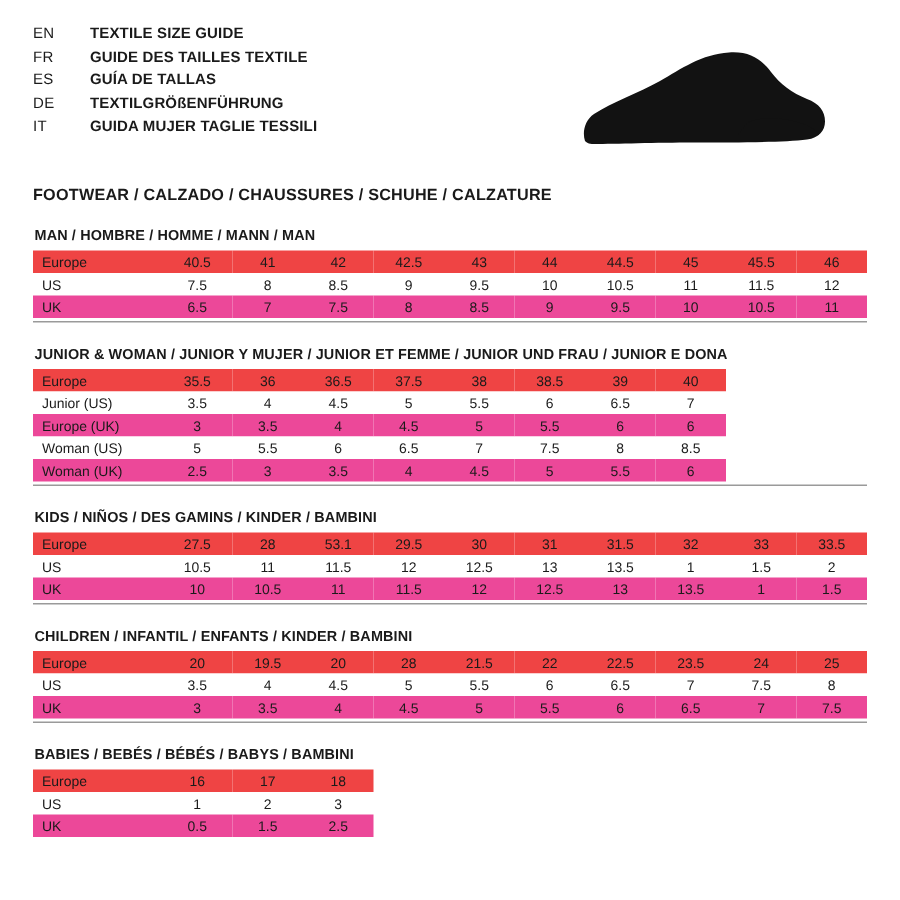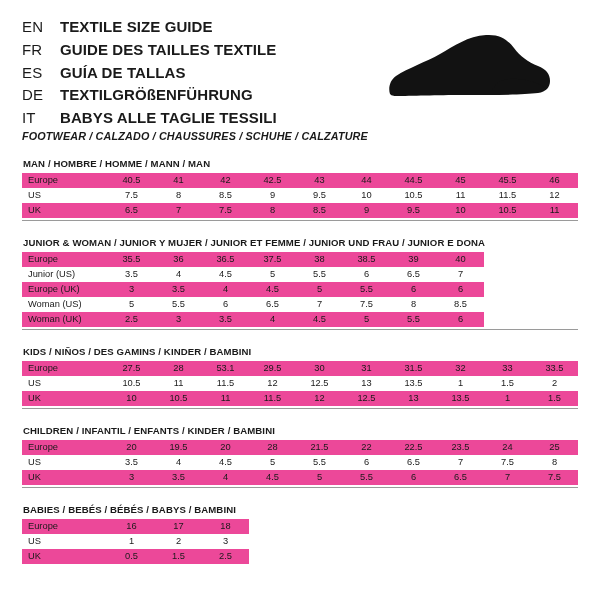--- a/index.html
+++ b/index.html
@@ -23,21 +23,21 @@
   }
 
   
   .header {
     display: flex;
     align-items: flex-start;
     justify-content: space-between;
   }
   .lang-table {
     border-collapse: collapse;
-    font-size: 15px;
+    font-size: 10px;
     line-height: 1.45;
   }
   .lang-table td {
     padding: 0 0 1px 0;
     vertical-align: top;
     white-space: nowrap;
   }
   .lang-code {
     width: 38px;
     font-weight: normal;
@@ -47,24 +47,24 @@
     font-weight: bold;
     letter-spacing: 0.1px;
   }
 
   .shoe-art {
     margin-right: 26px;
     margin-top: 16px;
   }
 
   .section-title {
+    margin-top: 17px;
     font-size: 10.8px;
     font-weight: bold;
     letter-spacing: 0.15px;
-    font-style: italic;
   }
 
   
   .group {
     margin-top: 16px;
   }
   .group-title {
     font-size: 9.6px;
     font-weight: bold;
     letter-spacing: 0.1px;
@@ -83,21 +83,21 @@
     white-space: nowrap;
   }
   table.sizes td.lbl {
     text-align: left;
     padding-left: 6px;
   }
   table.sizes td.val {
     text-align: center;
   }
   tr.shaded td {
-    background: #ec4899;
+    background: #ef4444;
   }
   tr.plain td {
     background: #ffffff;
   }
   tr.alt td {
     background: #ec4899;
   }
   .sep {
     height: 1px;
     background: #9a9a9a;
@@ -123,21 +123,21 @@
           <tr>
             <td class="lang-code">ES</td>
             <td class="lang-name">GUÍA DE TALLAS</td>
           </tr>
           <tr>
             <td class="lang-code">DE</td>
             <td class="lang-name">TEXTILGRÖßENFÜHRUNG</td>
           </tr>
           <tr>
             <td class="lang-code">IT</td>
-            <td class="lang-name">BABYS ALLE TAGLIE TESSILI</td>
+            <td class="lang-name">GUIDA MUJER TAGLIE TESSILI</td>
           </tr>
         </tbody>
     </table>
 
     <div class="shoe-art">
       <svg width="170" height="70" viewBox="0 0 170 70" aria-hidden="true">
         <path fill="#121212" d="M8,62 C6,56 8,48 14,44 C26,36 44,30 58,22 C72,14 86,4 104,3 C118,2 126,8 132,16 C138,24 146,30 156,34 C164,37 168,42 168,49 C168,55 164,60 156,61 C140,63 110,63 80,63 C56,63 28,64 14,64 C10,64 9,63 8,62 Z"></path>
         <path fill="#121212" d="M116,50 C124,46 136,46 148,49 C156,51 162,54 164,58 L110,58 Z"></path>
       </svg>
     </div>

